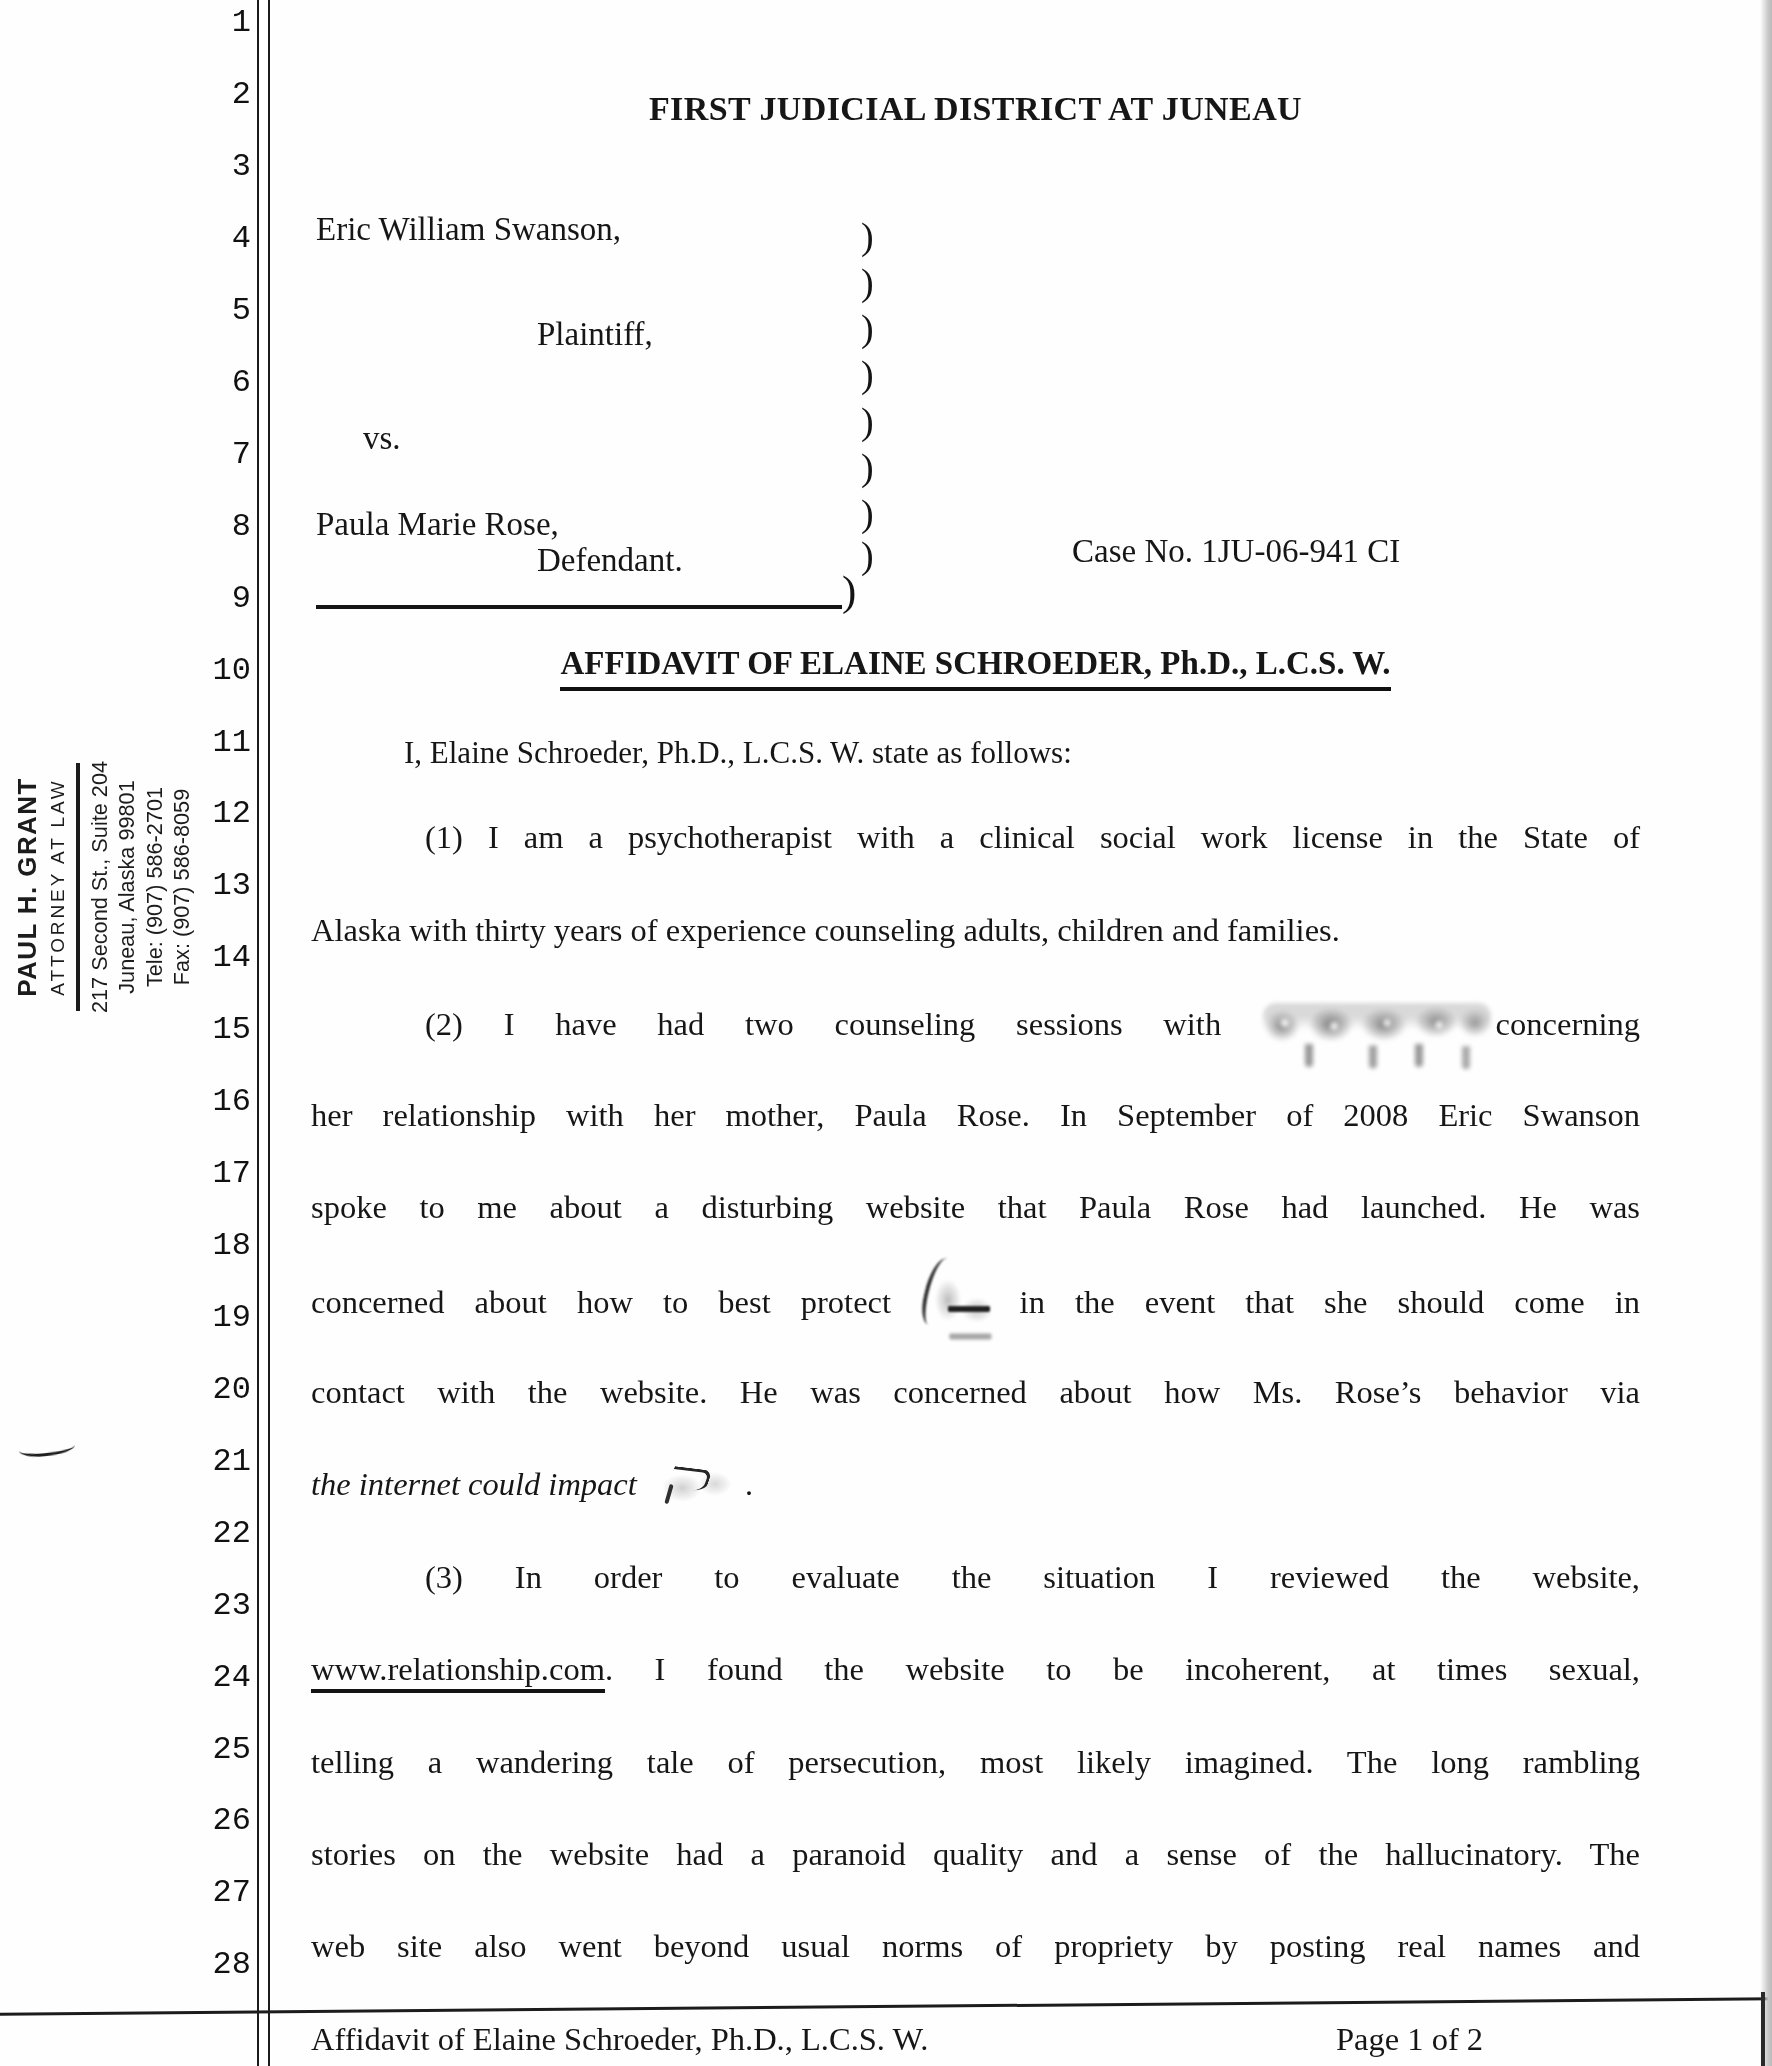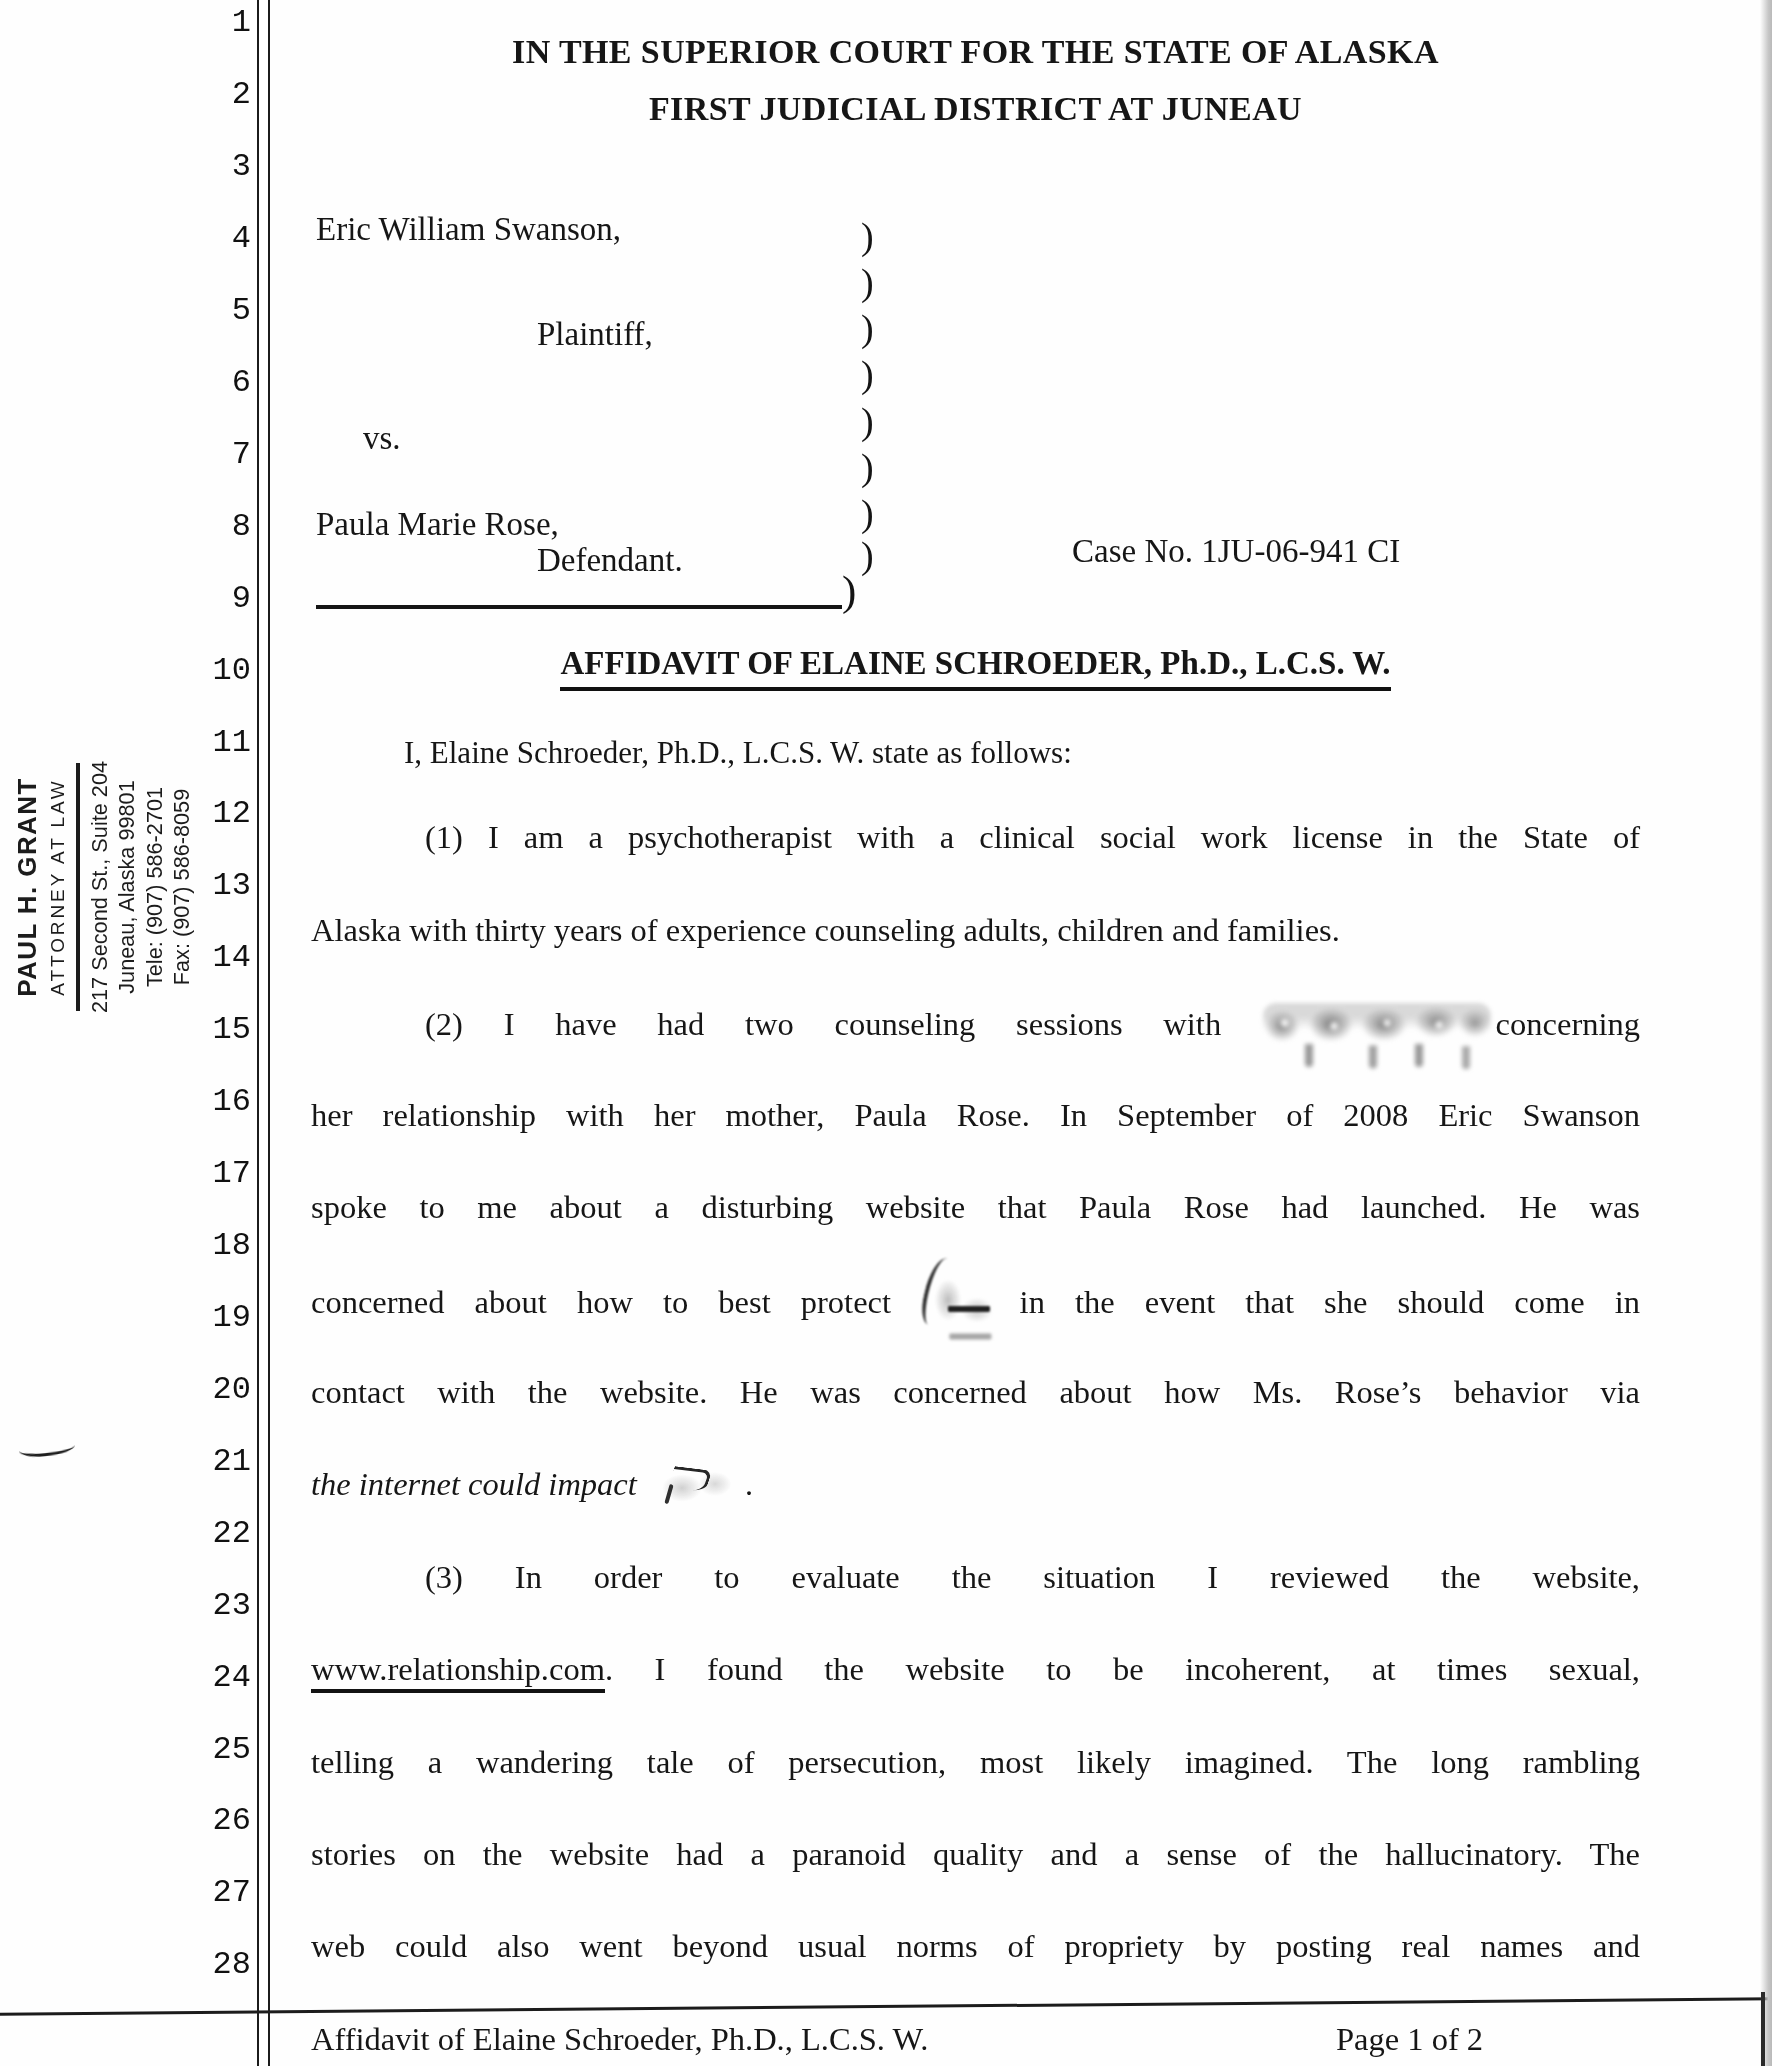--- a/index.html
+++ b/index.html
@@ -157,21 +157,20 @@
       <div class="linenum" style="top: 1446px;">21</div>
       <div class="linenum" style="top: 1518px;">22</div>
       <div class="linenum" style="top: 1590px;">23</div>
       <div class="linenum" style="top: 1662px;">24</div>
       <div class="linenum" style="top: 1734px;">25</div>
       <div class="linenum" style="top: 1805px;">26</div>
       <div class="linenum" style="top: 1877px;">27</div>
       <div class="linenum" style="top: 1949px;">28</div>
     </div>
 
-  <div class="court-header hdr1">IN THE SUPERIOR COURT FOR THE STATE OF ALASKA</div>
   <div class="court-header hdr2">FIRST JUDICIAL DISTRICT AT JUNEAU</div>
 
   <div class="cap cap-eric">Eric William Swanson,</div>
   <div class="cap cap-plaintiff">Plaintiff,</div>
   <div class="cap cap-vs">vs.</div>
   <div class="cap cap-paula">Paula Marie Rose,</div>
   <div class="cap cap-defendant">Defendant.</div>
   <div class="cap cap-caseno">Case No. 1JU-06-941 CI</div>
   <div class="caption-underline"></div>
   <div class="paren-col">
@@ -206,21 +205,21 @@
       <div class="body-line justify indent" style="top: 1003px;"><span>(2)  I have had two counseling sessions with </span><span class="redact name-smudge-large"></span><span>concerning</span></div>
       <div class="body-line justify" style="top: 1096px;"><span>her relationship with her mother, Paula Rose.  In September of 2008 Eric Swanson</span></div>
       <div class="body-line justify" style="top: 1188px;"><span>spoke to me about a disturbing website that Paula Rose had launched.  He was</span></div>
       <div class="body-line justify" style="top: 1280px;"><span>concerned about how to best protect </span><span class="redact name-smudge-medium"></span><span>in the event that she should come in</span></div>
       <div class="body-line justify" style="top: 1373px;"><span>contact with the website. He was concerned about how Ms. Rose’s behavior via</span></div>
       <div class="body-line" style="top: 1465px; font-style: italic;"><span>the internet could impact </span><span class="redact name-smudge-small"></span><span>.</span></div>
       <div class="body-line justify indent" style="top: 1558px;"><span>(3)   In order to evaluate the situation I reviewed the website,</span></div>
       <div class="body-line justify" style="top: 1650px;"><span class="u">www.relationship.com</span><span>.  I found the website to be incoherent, at times sexual,</span></div>
       <div class="body-line justify" style="top: 1743px;"><span>telling a wandering tale of persecution, most likely imagined.  The long rambling</span></div>
       <div class="body-line justify" style="top: 1835px;"><span>stories on the website had a paranoid quality and a sense of the hallucinatory.  The</span></div>
-      <div class="body-line justify" style="top: 1927px;"><span>web could also went beyond usual norms of propriety by posting real names and</span></div>
+      <div class="body-line justify" style="top: 1927px;"><span>web site also went beyond usual norms of propriety by posting real names and</span></div>
     </div>
 
   <div class="pen-mark"></div>
 
   <div class="footer-rule"></div>
   <div class="footer-text footer-left">Affidavit of Elaine Schroeder, Ph.D., L.C.S. W.</div>
   <div class="footer-text footer-right">Page 1 of 2</div>
 
   <div class="scan-edge"></div>
   <div class="scan-line-br"></div>

